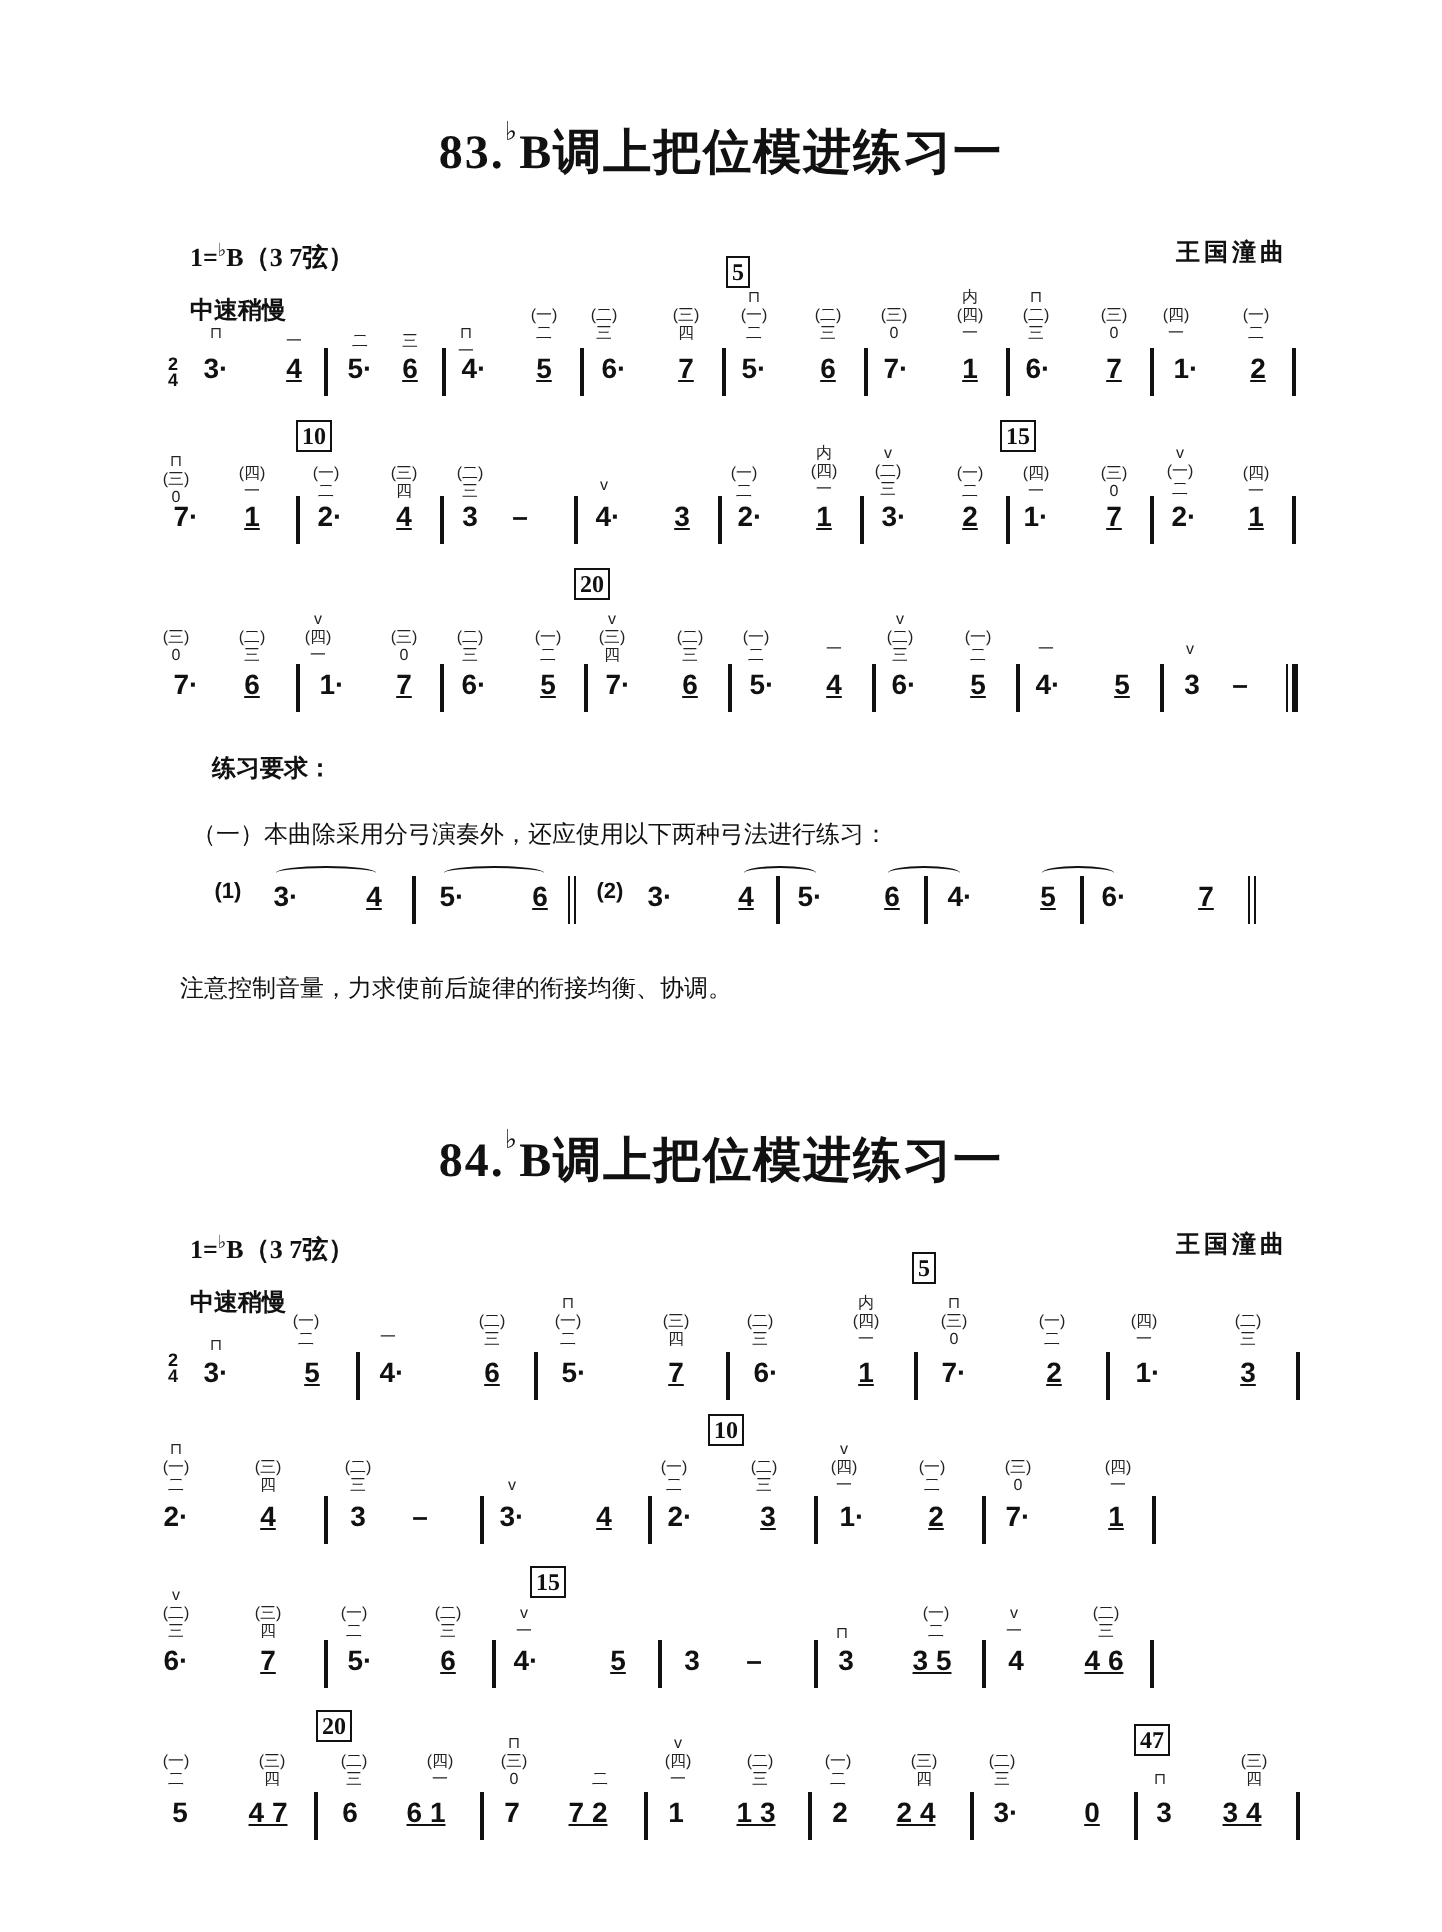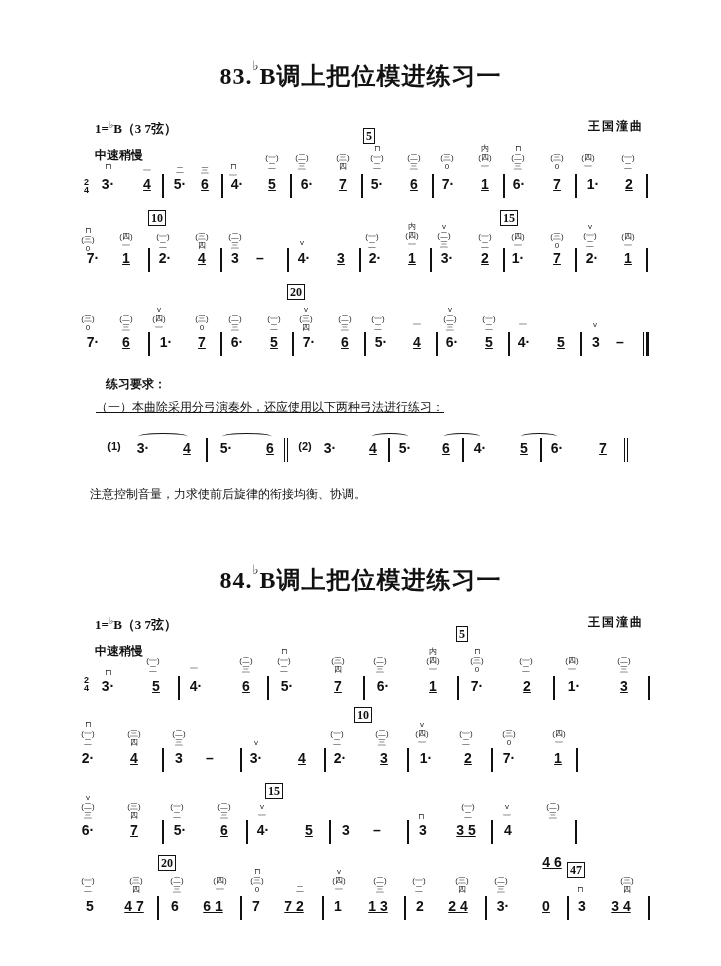--- a/index.html
+++ b/index.html
@@ -207,21 +207,21 @@
   <div class="bar" style="left:508px;top:332px;"></div>
   <div class="note" style="left:524px;top:334px;">4·</div>
   <div class="note ul" style="left:561px;top:334px;">5</div>
   <div class="bar" style="left:580px;top:332px;"></div>
   <div class="note" style="left:596px;top:334px;">3</div>
   <div class="note" style="left:620px;top:334px;">–</div>
   <div class="dbar" style="left:643px;top:332px;"></div>
 </div>
 
 <div class="heading" style="left:106px;top:376px;">练习要求：</div>
-<div class="para" style="left:96px;top:398px;text-decoration:underline;">（一）本曲除采用分弓演奏外，还应使用以下两种弓法进行练习：</div>
+<div class="para" style="left:96px;top:408px;">（一）本曲除采用分弓演奏外，还应使用以下两种弓法进行练习：</div>
 
 <div class="row" style="top:0;">
   <div class="note" style="left:114px;top:440px;font-size:11px;">(1)</div>
   <div class="slur" style="left:138px;top:433px;width:50px;"></div>
   <div class="note" style="left:143px;top:440px;">3·</div>
   <div class="note ul" style="left:187px;top:440px;">4</div>
   <div class="bar" style="left:206px;top:438px;"></div>
   <div class="slur" style="left:222px;top:433px;width:50px;"></div>
   <div class="note" style="left:226px;top:440px;">5·</div>
   <div class="note ul" style="left:270px;top:440px;">6</div>
@@ -382,21 +382,21 @@
   <div class="note" style="left:263px;top:822px;">4·</div>
   <div class="note ul" style="left:309px;top:822px;">5</div>
   <div class="bar" style="left:329px;top:820px;"></div>
   <div class="note" style="left:346px;top:822px;">3</div>
   <div class="note" style="left:377px;top:822px;">–</div>
   <div class="bar" style="left:407px;top:820px;"></div>
   <div class="note" style="left:423px;top:822px;">3</div>
   <div class="note ul" style="left:466px;top:822px;width:30px;transform:translateX(-15px);">3 5</div>
   <div class="bar" style="left:491px;top:820px;"></div>
   <div class="note" style="left:508px;top:822px;">4</div>
-  <div class="note ul" style="left:552px;top:854px;width:30px;transform:translateX(-15px);">4 6</div>
+  <div class="note ul" style="left:552px;top:822px;width:30px;transform:translateX(-15px);">4 6</div>
   <div class="bar" style="left:575px;top:820px;"></div>
 </div>
 
 <div class="row" style="top:0;">
   <div class="ann" style="left:88px;top:876px;">(一)
 二</div>
   <div class="ann" style="left:136px;top:876px;">(三)
 四</div>
   <div class="ann" style="left:177px;top:876px;">(二)
 三</div>

